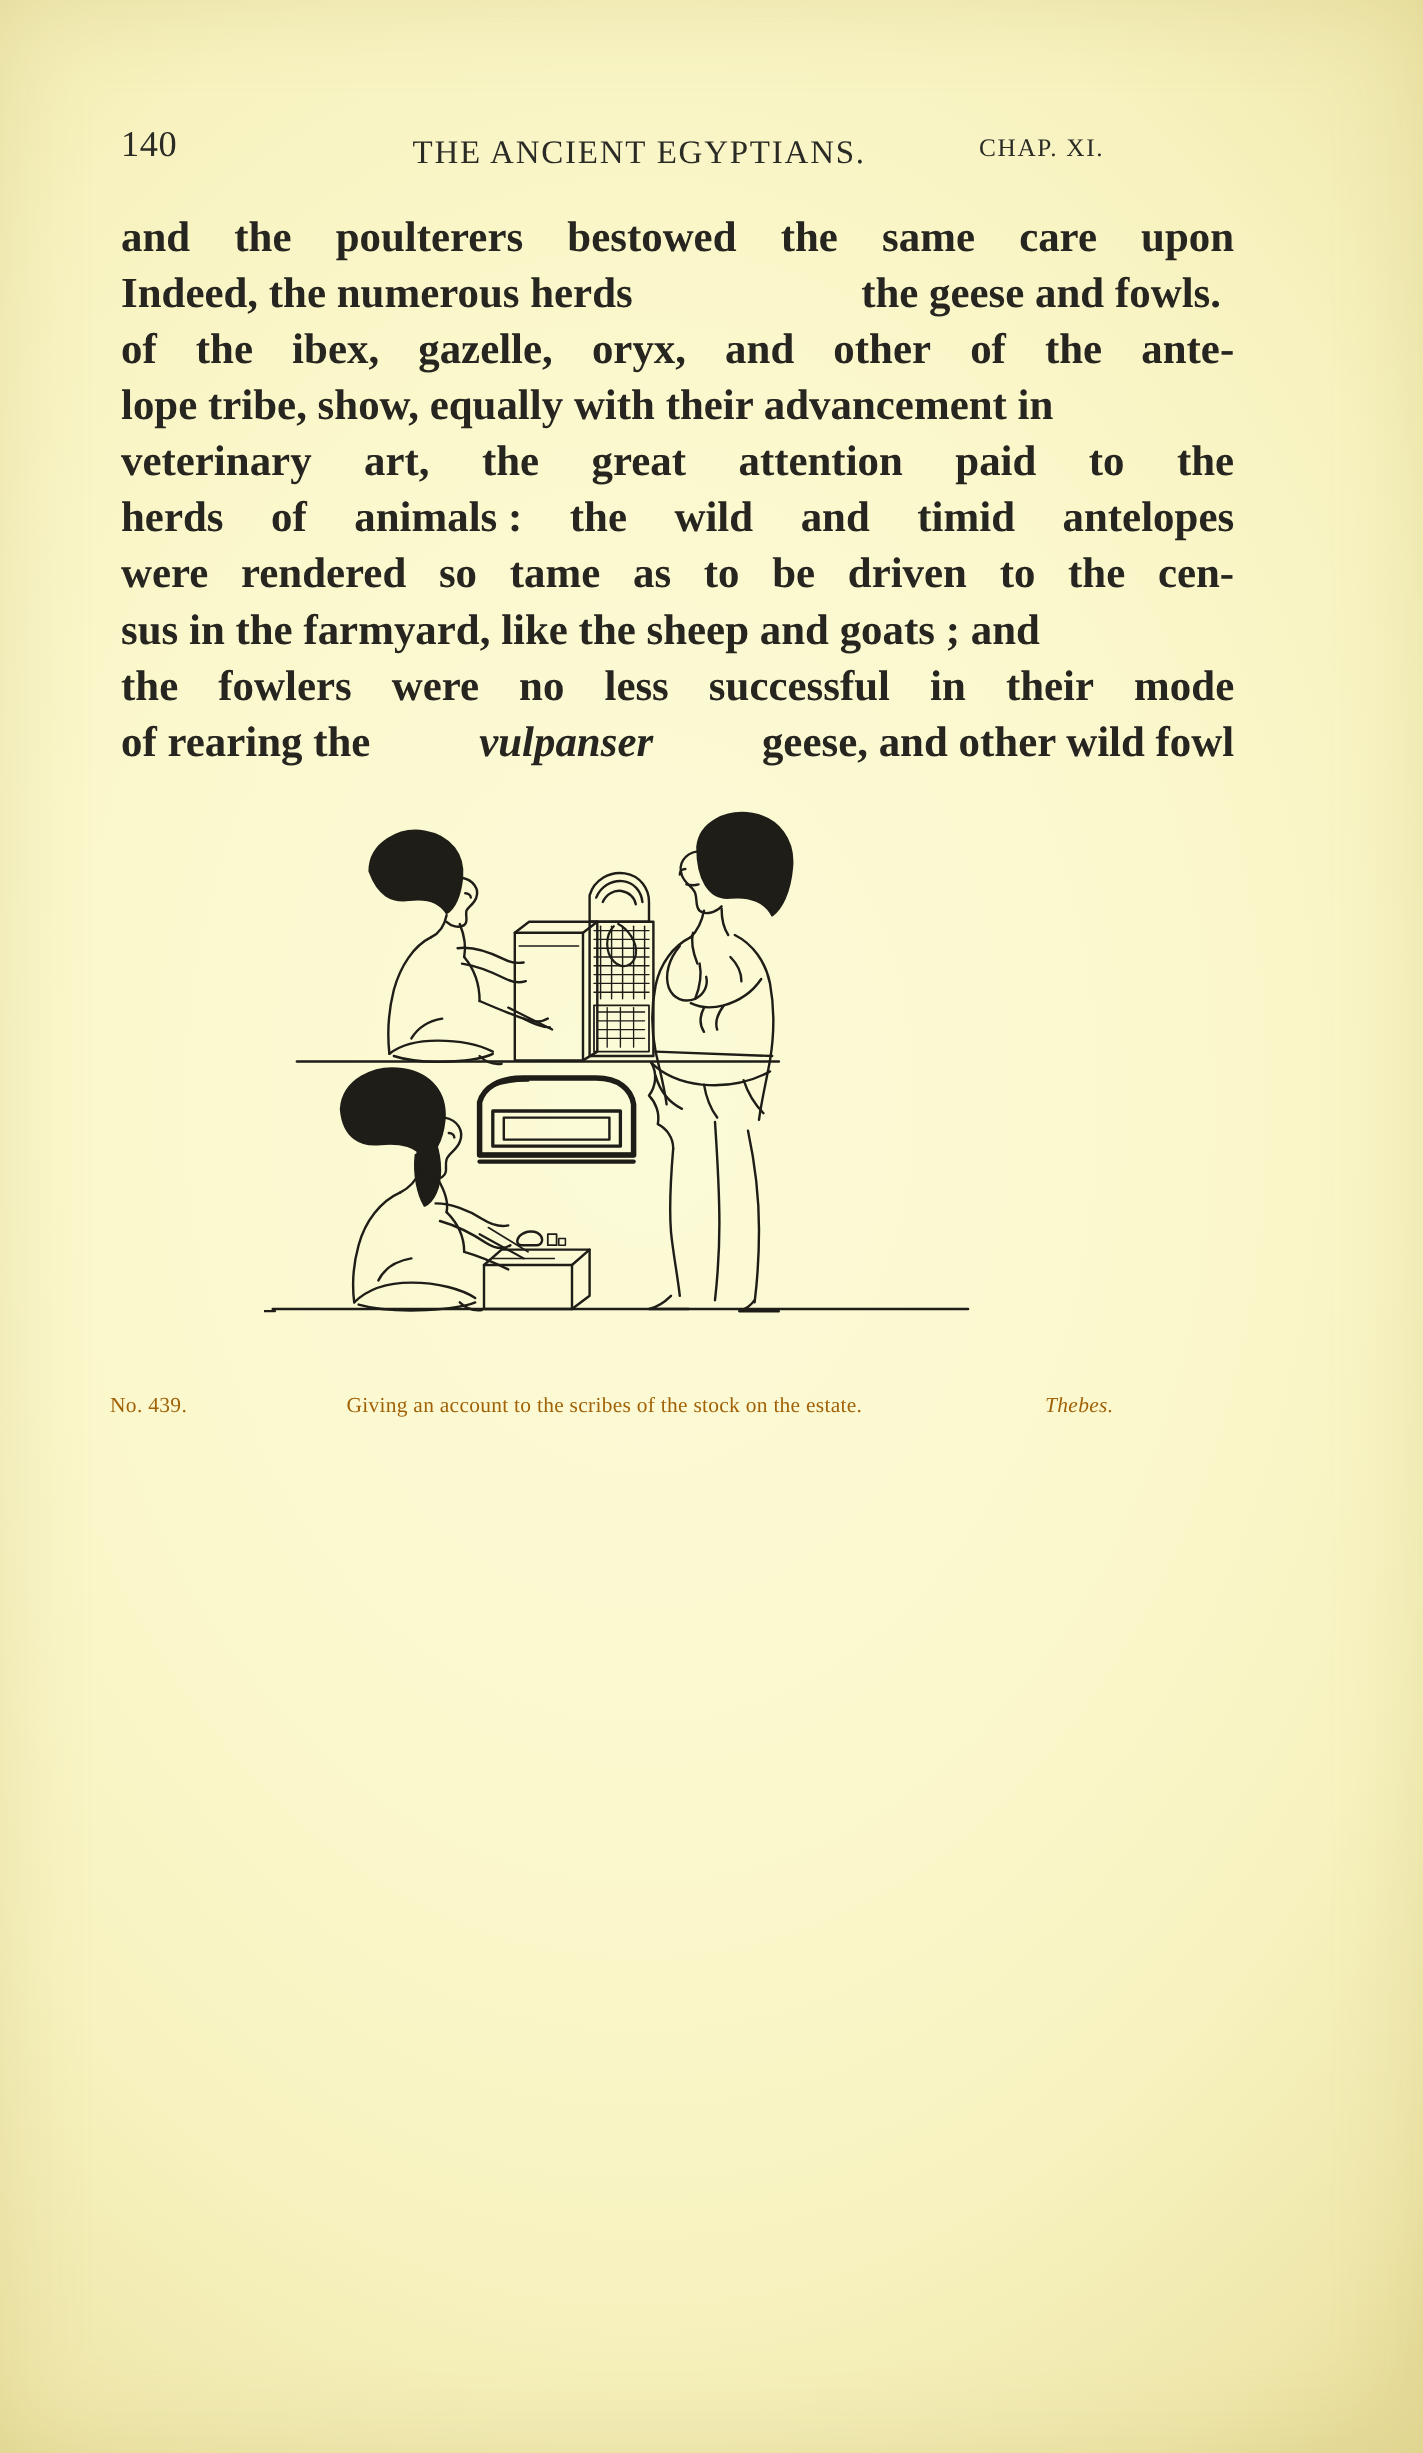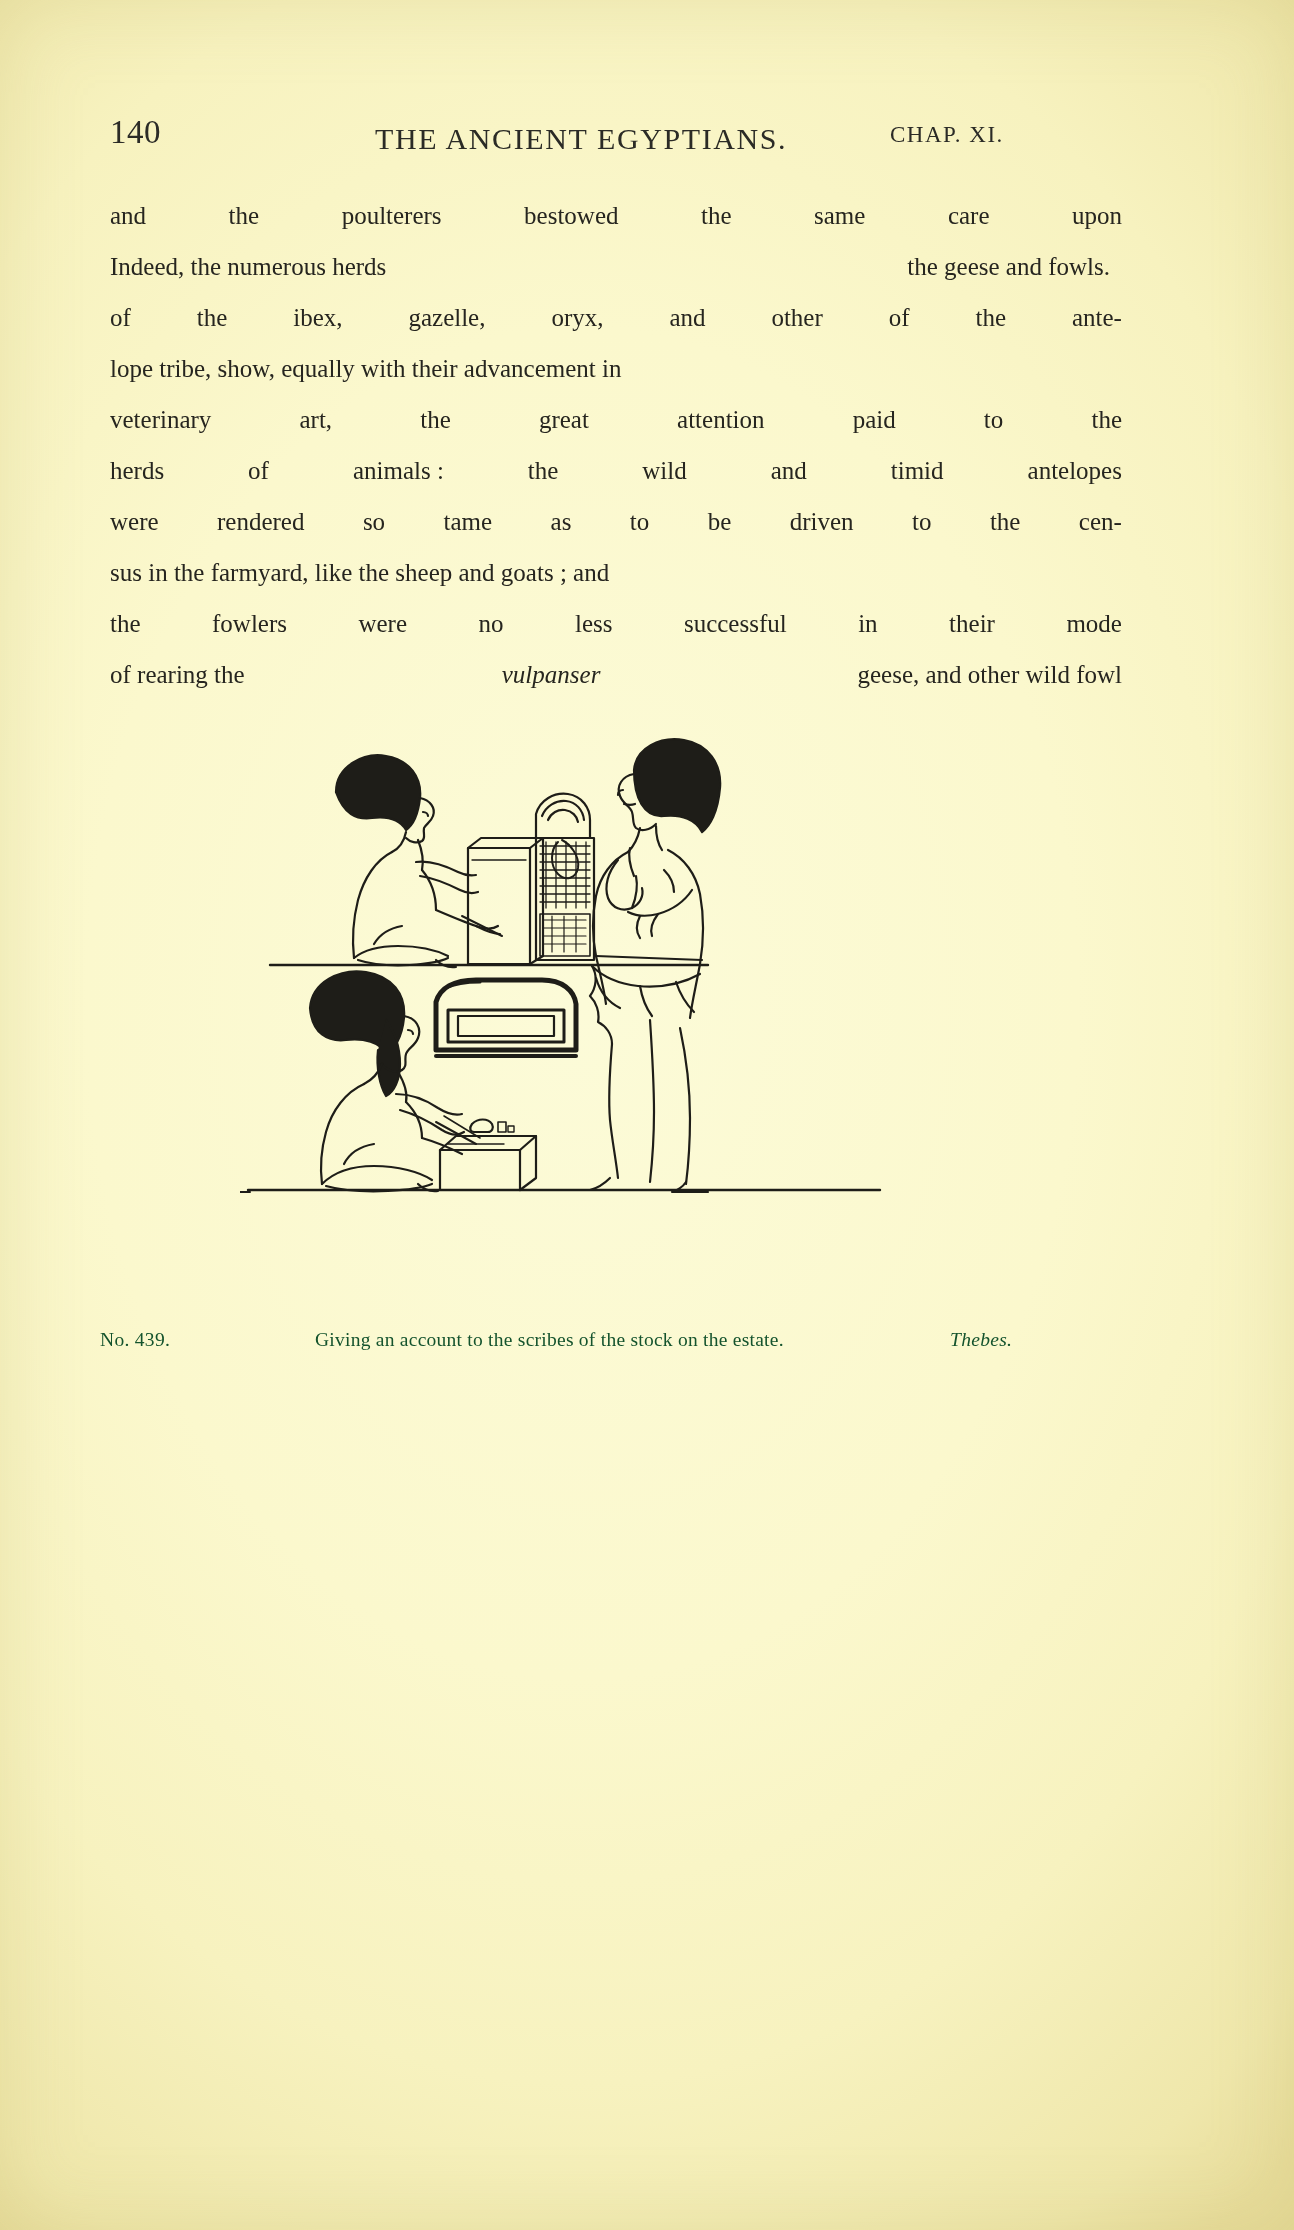--- a/index.html
+++ b/index.html
@@ -75,22 +75,23 @@
     text-transform: uppercase;
   }
 
   
   .body-text {
     position: absolute;
     top: 170px;
     left: 0;
     width: 1020px;
     color: #26251f;
-    font-size: 25px;
+    font-size: 39px;
     line-height: 51px;
+    font-weight: bold;
   }
   .body-text .line {
     display: block;
     white-space: nowrap;
     height: 51px;
   }
   .just {
     display: flex;
     justify-content: space-between;
     width: 1012px;
@@ -105,25 +106,25 @@
     left: 130px;
     top: 700px;
     width: 800px;
     height: 560px;
   }
   .figure svg { display: block; }
 
   
   .caption {
     position: absolute;
-    top: 1309px;
+    top: 1248px;
     left: -10px;
     width: 1050px;
     height: 30px;
-    color: #14532d;
+    color: #a16207;
     font-size: 19.5px;
   }
   .cap-no {
     position: absolute;
     left: 0;
     top: 0;
     letter-spacing: 0.3px;
   }
   .cap-main {
     position: absolute;

